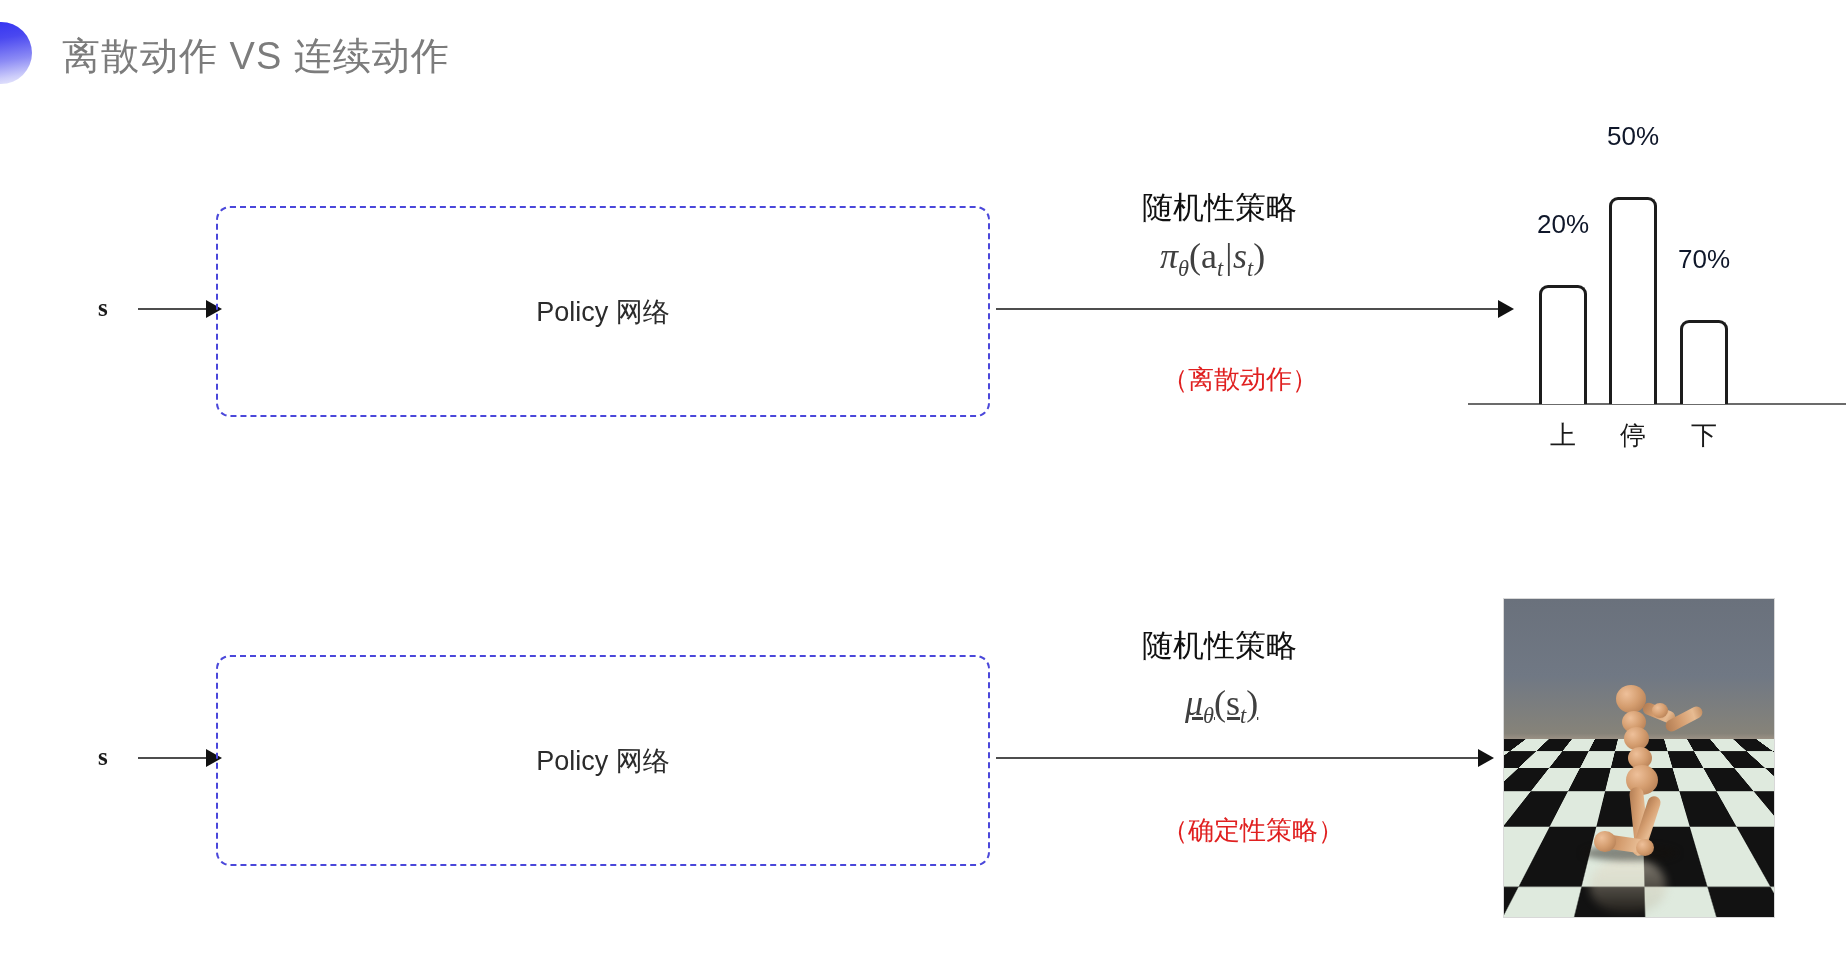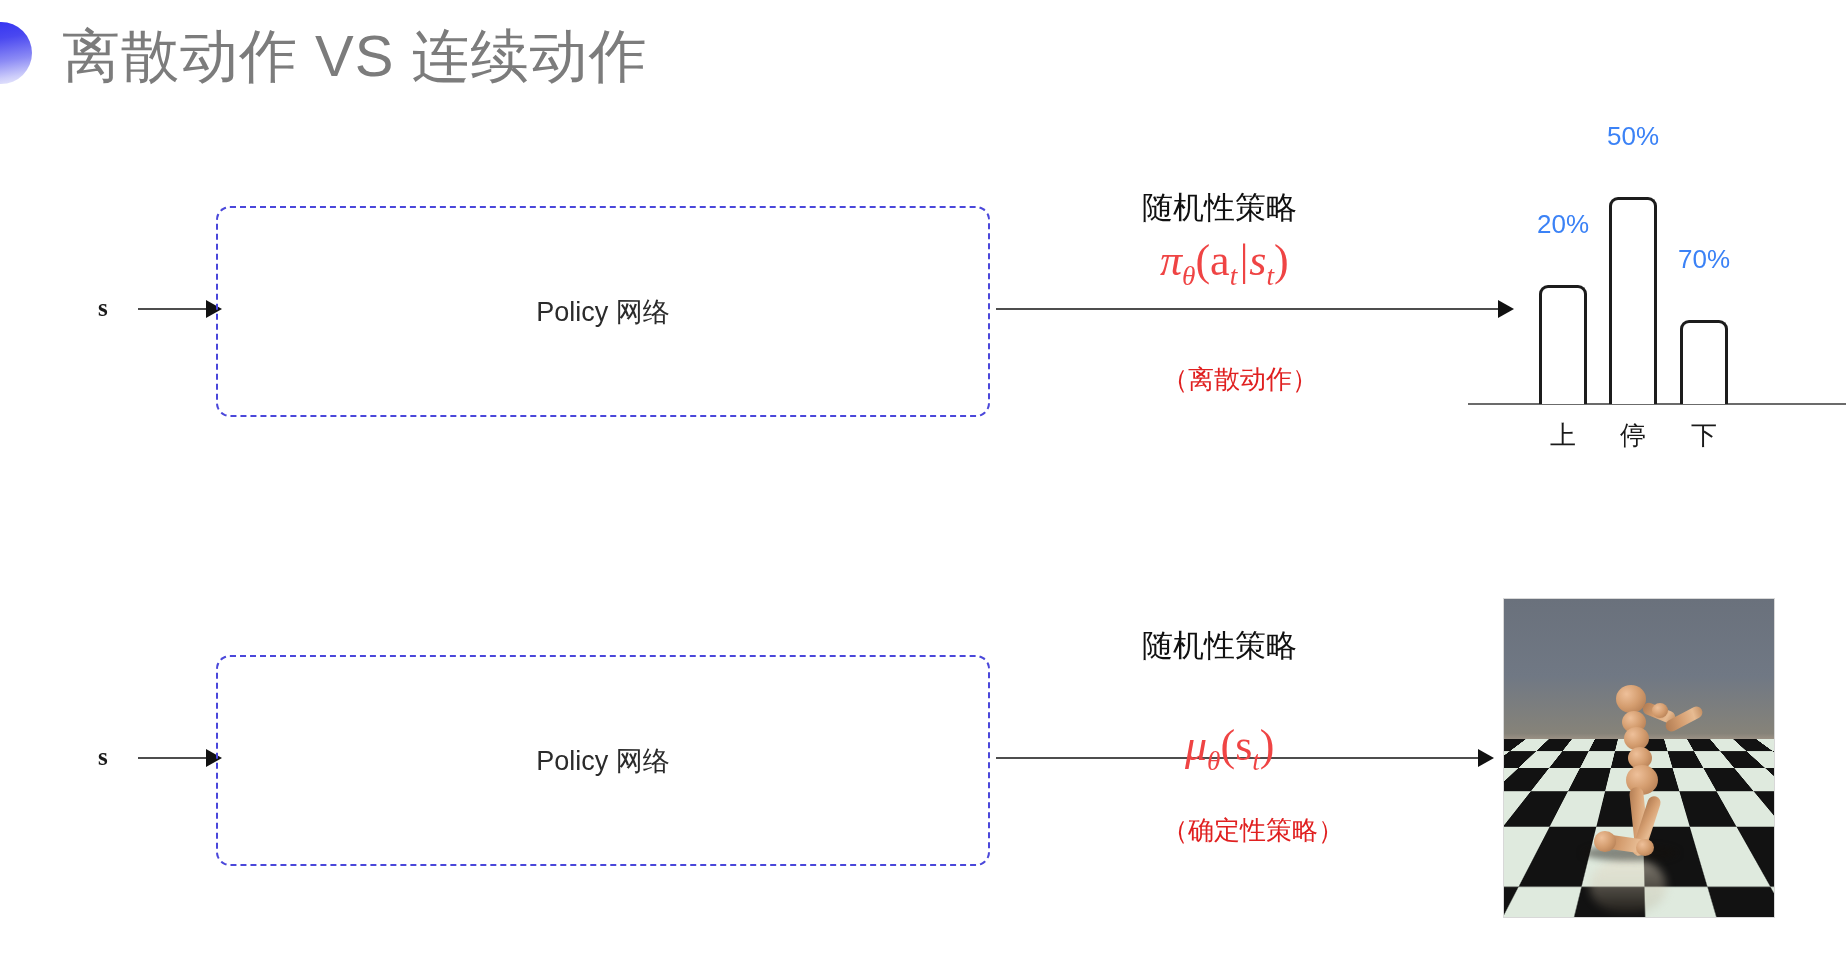--- a/index.html
+++ b/index.html
@@ -25,21 +25,21 @@
     top: 22px;
     width: 62px;
     height: 62px;
     border-radius: 50%;
     background: linear-gradient(170deg, #2f2ff2 0%, #4a48f0 30%, #8c8bf5 62%, #ccccfa 85%, #eeeefd 100%);
   }
   .title-text {
     position: absolute;
     left: 62px;
     top: 26px;
-    font-size: 58px;
+    font-size: 38px;
     line-height: 60px;
     color: #7c7c7c;
     letter-spacing: 1px;
     white-space: nowrap;
     font-family: "Liberation Sans", "DejaVu Sans", sans-serif;
   }
 
   
   .state-label {
     position: absolute;
@@ -79,22 +79,22 @@
   }
   .policy-title {
     position: absolute;
     font-size: 31px;
     color: #111111;
     white-space: nowrap;
     font-family: "Liberation Sans", "DejaVu Sans", sans-serif;
   }
   .policy-formula {
     position: absolute;
-    font-size: 44px;
-    color: #ef4444;
+    font-size: 36px;
+    color: #404040;
     white-space: nowrap;
     font-family: "Liberation Serif", "DejaVu Serif", serif;
     font-style: italic;
   }
   .policy-formula .sub {
     font-size: 0.62em;
     vertical-align: sub;
     font-style: italic;
   }
   .policy-formula .up {
@@ -124,21 +124,21 @@
     bottom: 51px;
     border: 3px solid #1c1c1c;
     border-bottom: none;
     border-radius: 9px 9px 0 0;
     background: #ffffff;
     box-sizing: border-box;
   }
   .bar-value {
     position: absolute;
     font-size: 26px;
-    color: #3b82f6;
+    color: #0f172a;
     text-align: center;
     font-family: "Liberation Sans", "DejaVu Sans", sans-serif;
   }
   .bar-cat {
     position: absolute;
     bottom: 2px;
     font-size: 26px;
     color: #1a1a1a;
     text-align: center;
     font-family: "Liberation Sans", "DejaVu Sans", sans-serif;
@@ -248,21 +248,21 @@
 
     <div class="policy-box" style="left:216px; top:655px; width:770px; height:207px;">
       <div class="policy-box-label">Policy 网络</div>
     </div>
 
     <div class="arrow-line" style="left:996px; top:757px; width:488px;"></div>
     <div class="arrow-head" style="left:1478px; top:749px;"></div>
 
     <div class="policy-title" style="left:1142px; top:625px;">随机性策略</div>
 
-    <div class="policy-formula" style="left:1185px; top:720px;">
+    <div class="policy-formula" style="left:1185px; top:682px;text-decoration:underline;">
       <span>μ</span><span class="sub">θ</span><span class="up">(s</span><span class="sub">t</span><span class="up">)</span>
     </div>
 
     <div class="policy-note" style="left:1162px; top:813px;">（确定性策略）</div>
   </div>
 
   <div class="sim-image" style="left:1503px; top:598px; width:270px; height:318px;">
 
     <div class="sim-sky"></div>
     <div class="sim-floor"></div>

